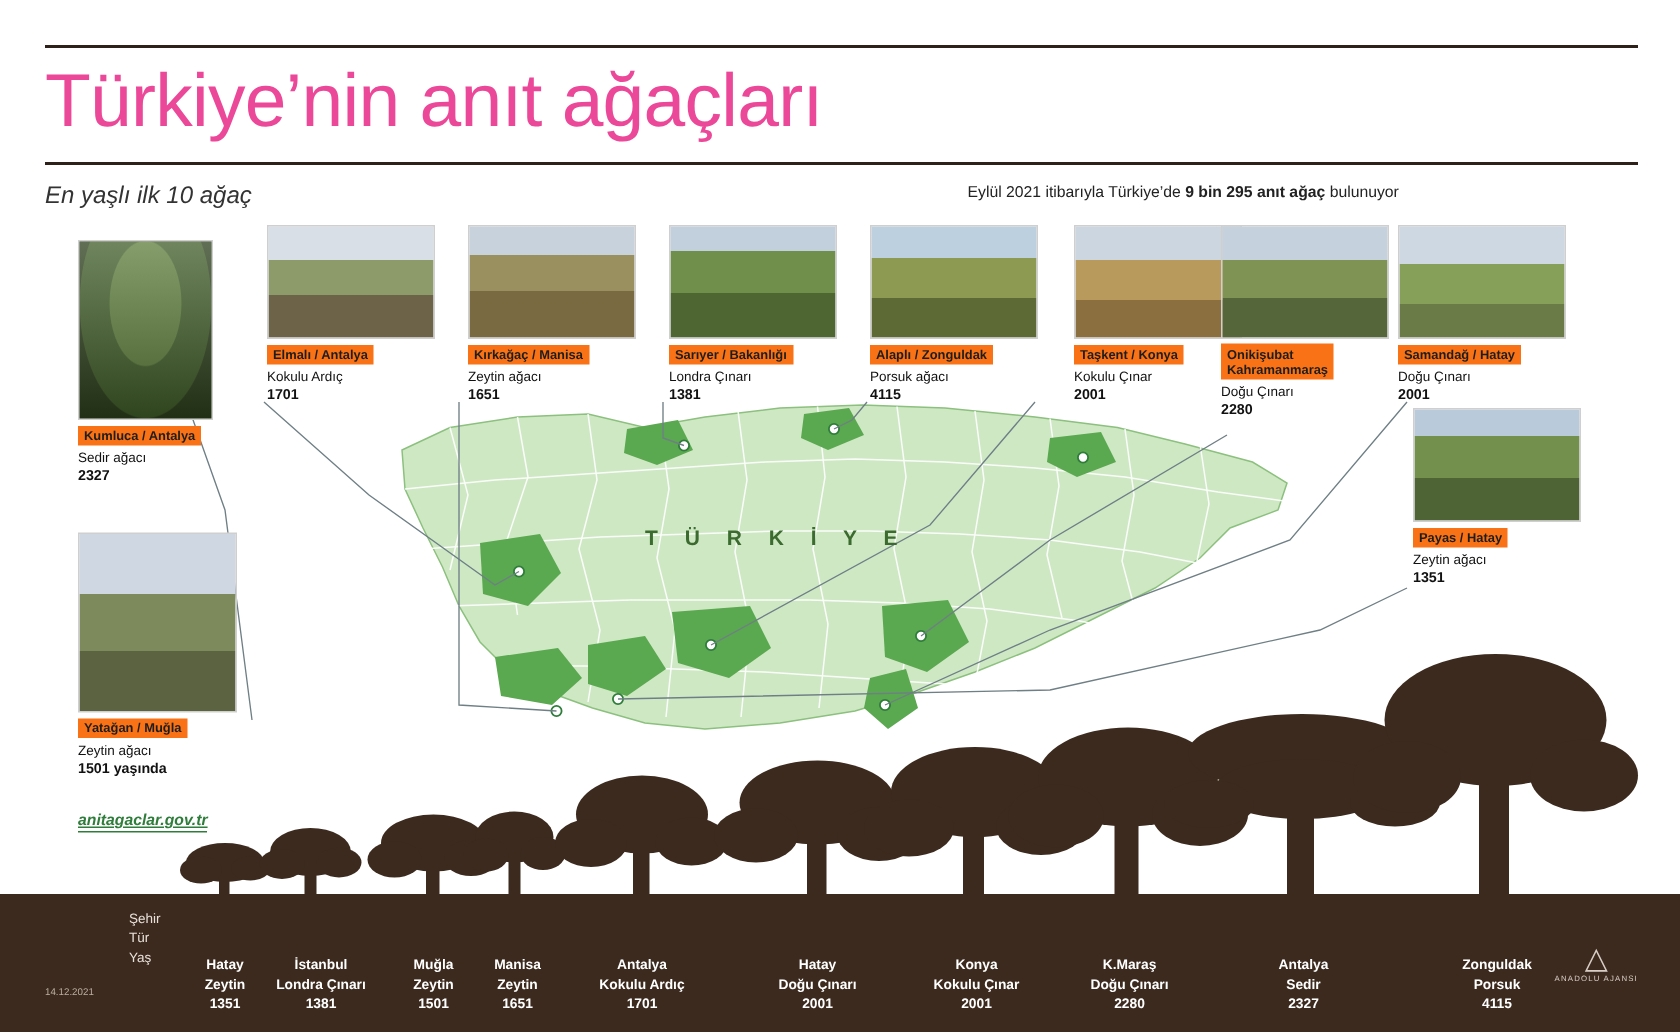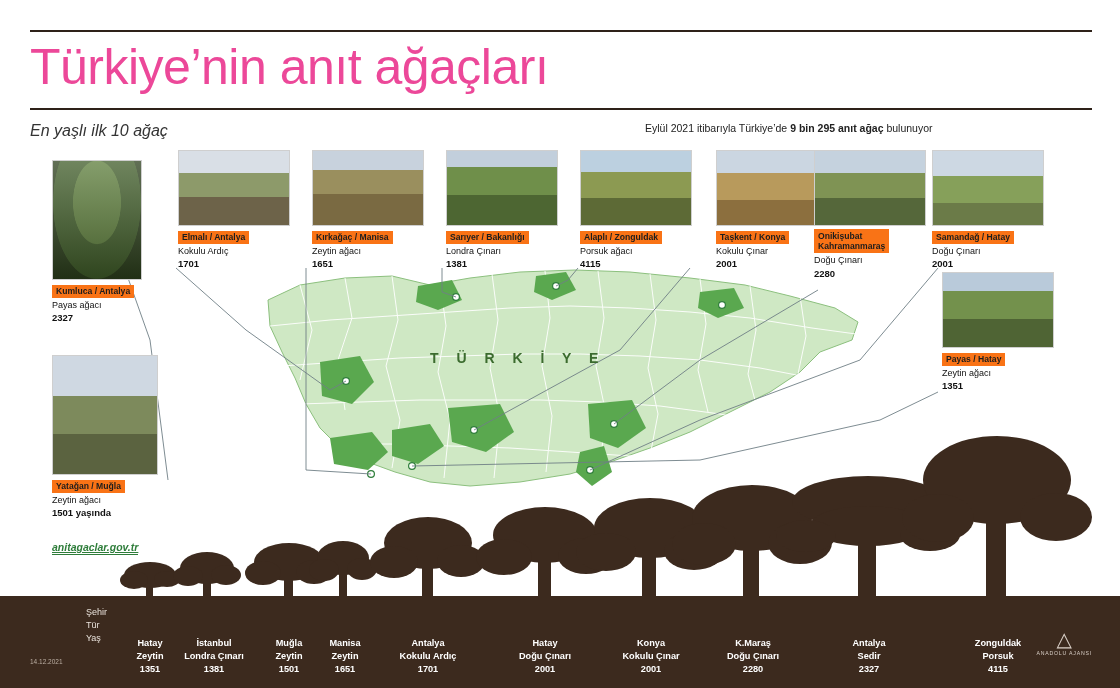--- a/index.html
+++ b/index.html
@@ -176,21 +176,21 @@
       <path d="M938,268 L860,360 L700,420 L590,470"></path>
       <path d="M938,392 L880,420 L700,460 L412,466"></path>
     </g>
   </svg>
 
   <div class="maplabel">T Ü R K İ Y E</div>
 
   <div class="card tall" style="left:52px; top:160px; width:90px;">
     <div class="photo ph-a"></div>
     <div class="tag">Kumluca / Antalya</div>
-    <div class="species">Payas ağacı</div>
+    <div class="species">Sedir ağacı</div>
     <div class="year">2327</div>
   </div>
 
   <div class="card tall" style="left:52px; top:355px; width:106px;">
     <div class="photo ph-b"></div>
     <div class="tag">Yatağan / Muğla</div>
     <div class="species">Zeytin ağacı</div>
     <div class="year">1501 yaşında</div>
   </div>
 

